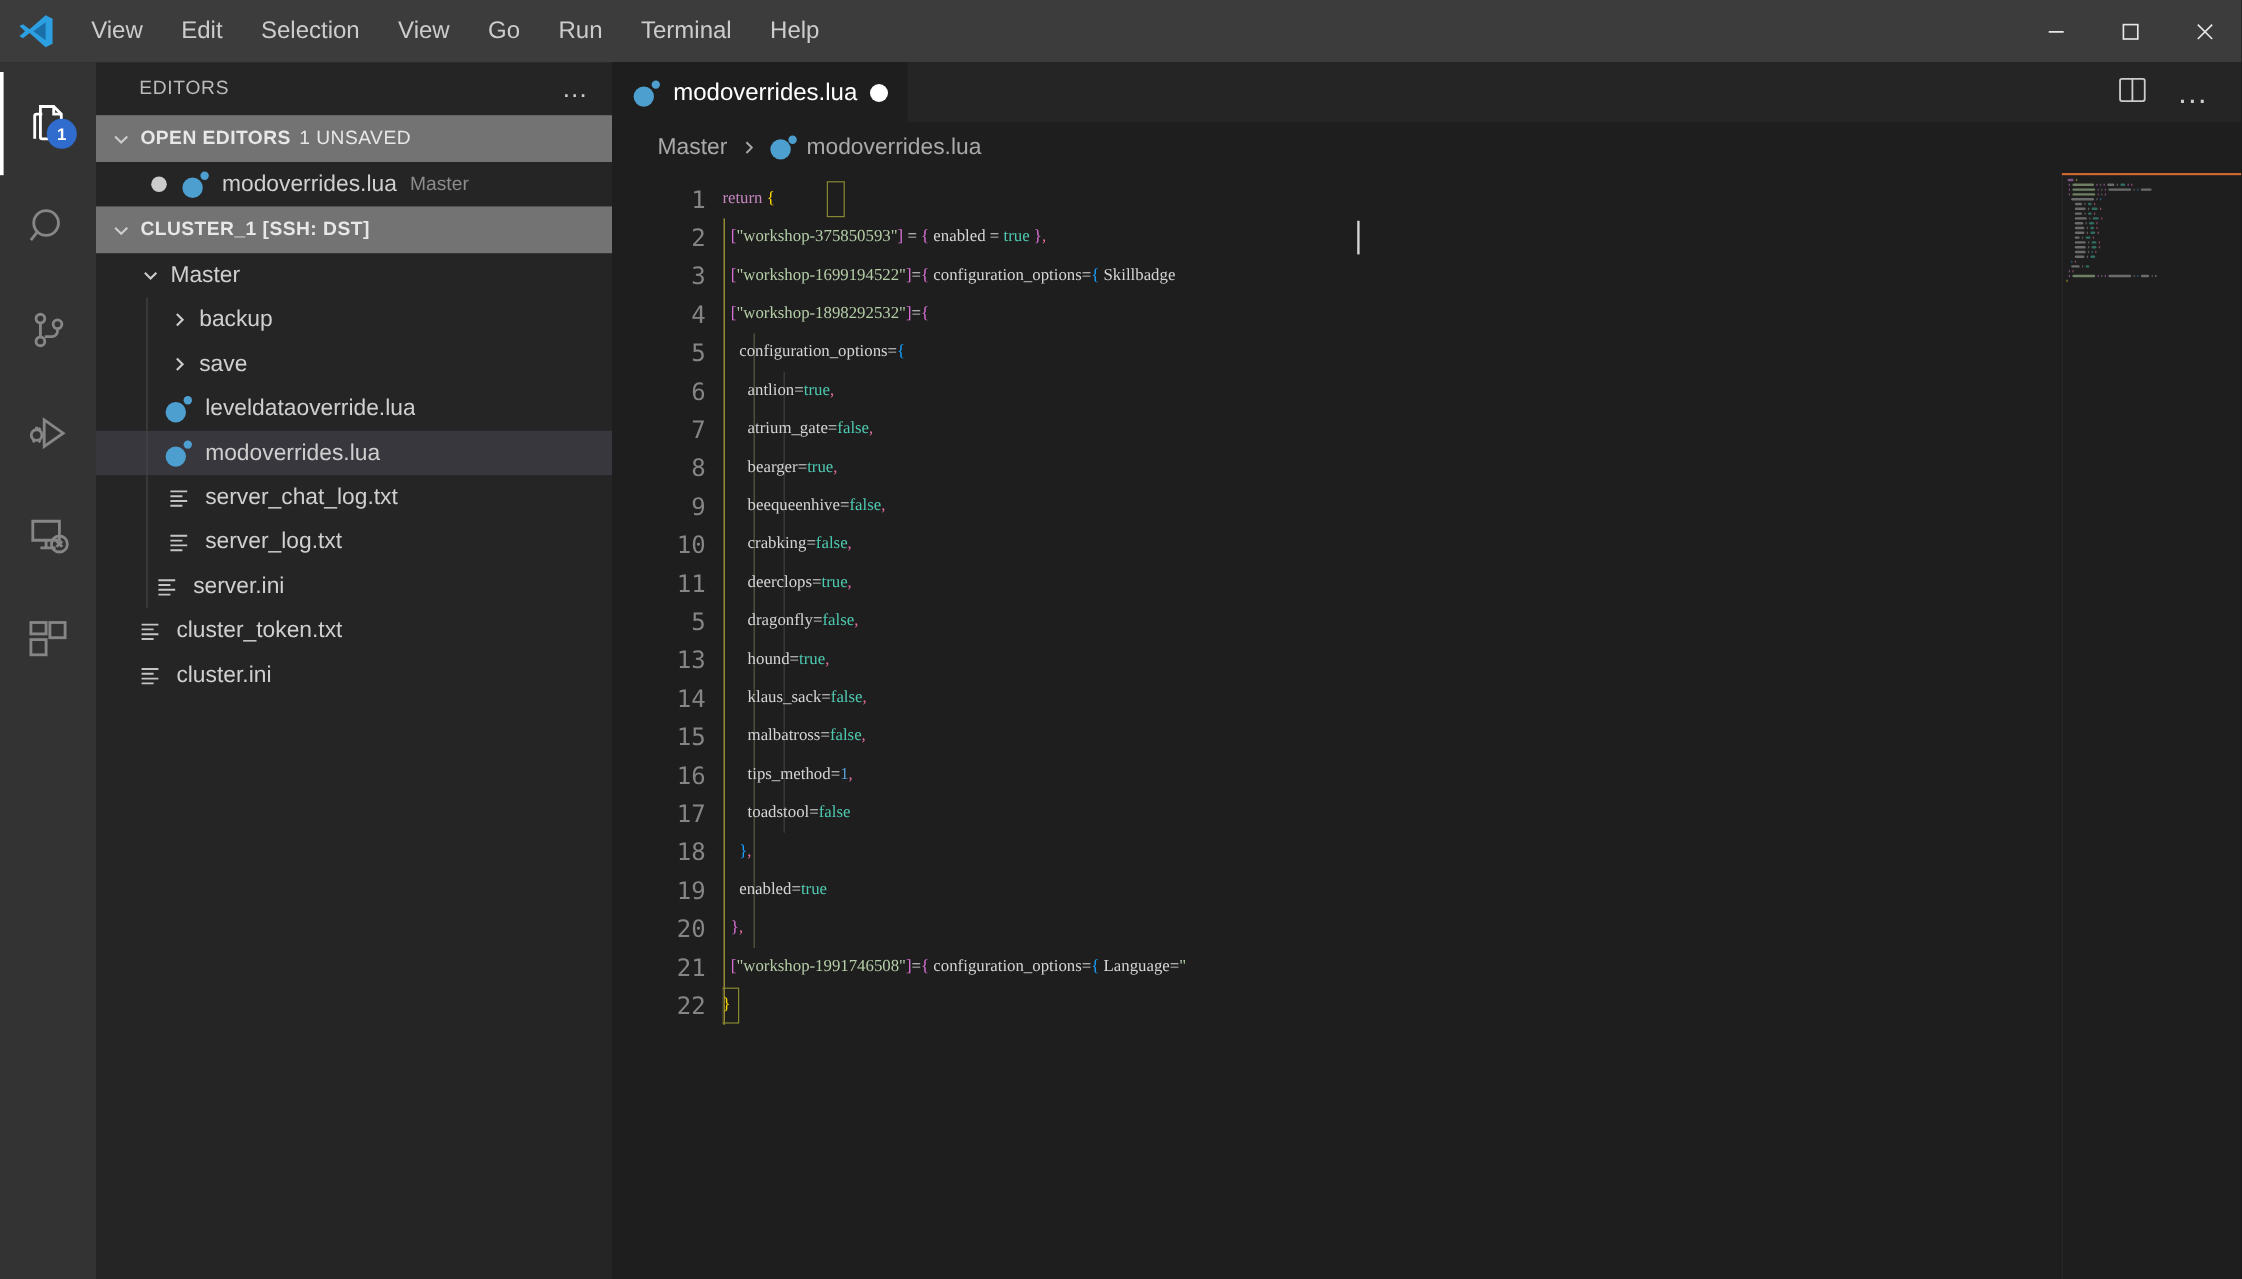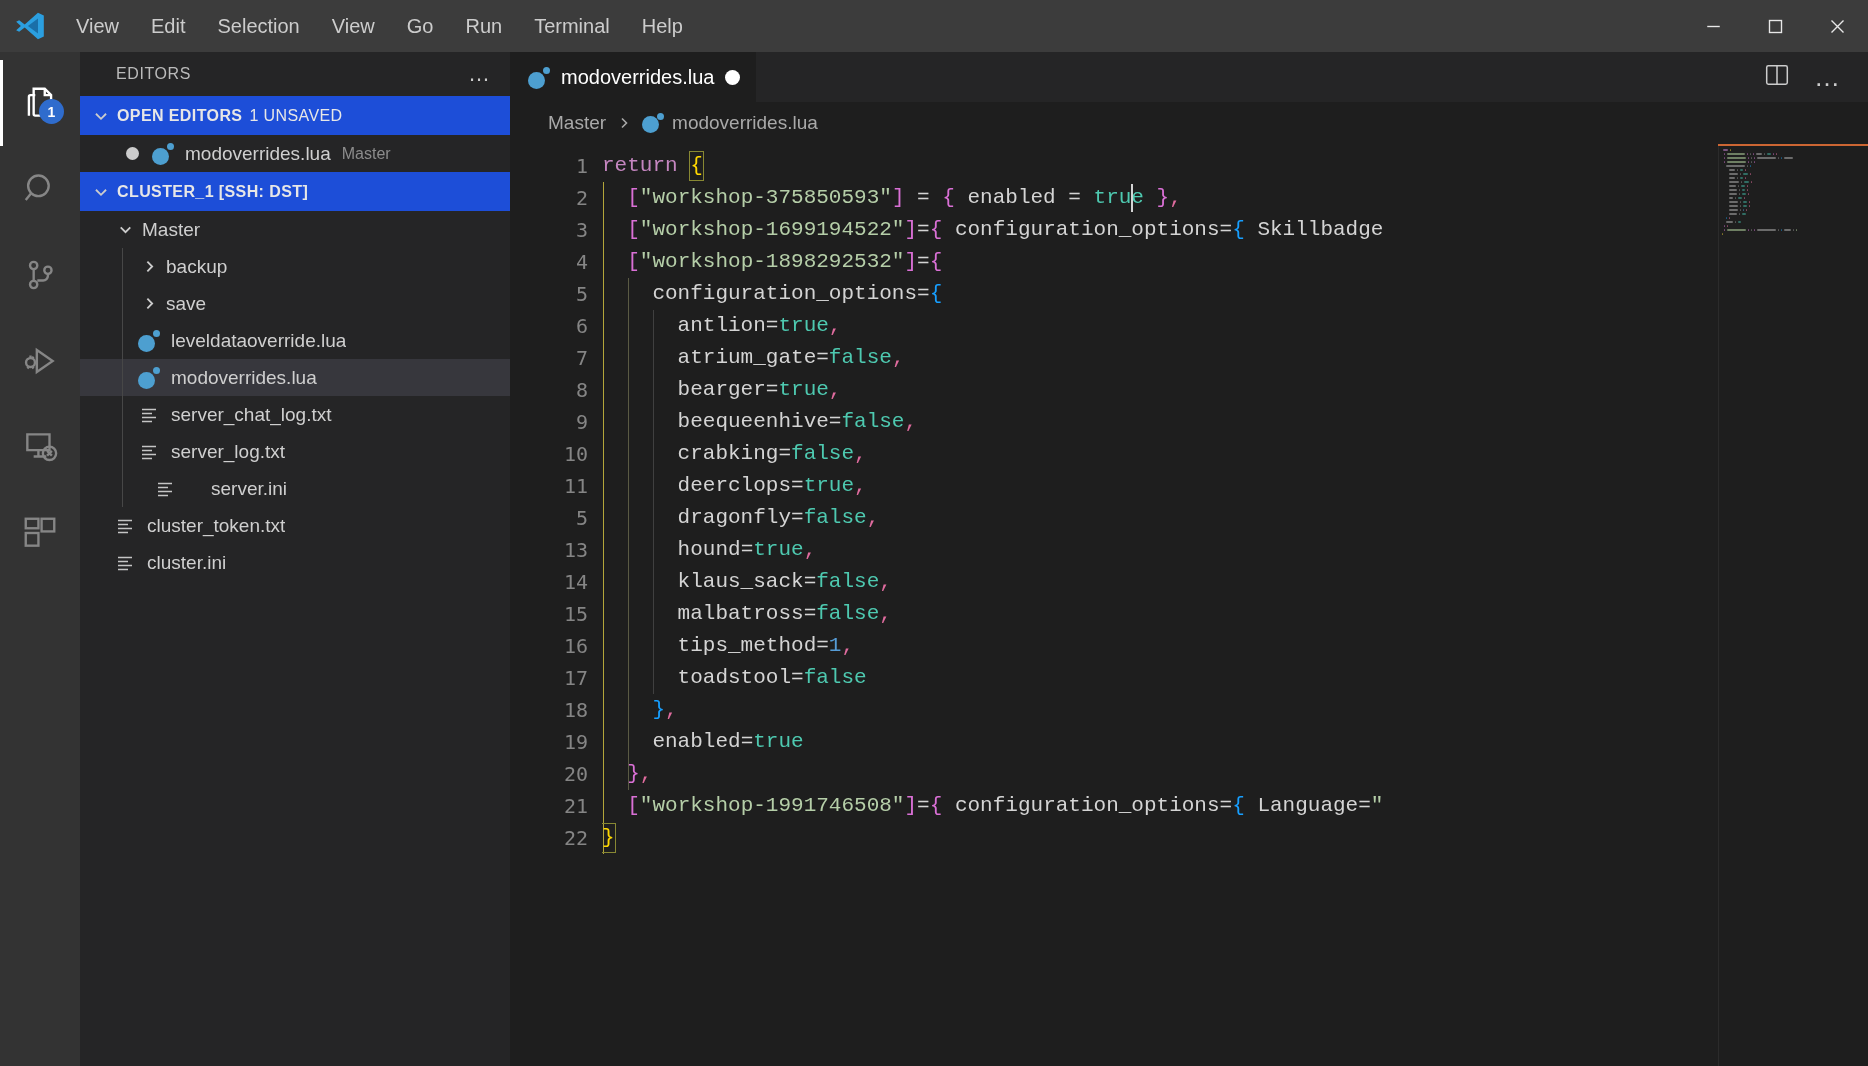--- a/index.html
+++ b/index.html
@@ -43,21 +43,21 @@
 
   
   .sidebar { width:430px; background:#252526; flex:0 0 430px; display:flex;
     flex-direction:column; }
   .sb-header { height:44px; display:flex; align-items:center;
     justify-content:space-between; padding:0 18px 0 36px; color:#bbbbbb;
     font-size:16px; letter-spacing:.6px; }
   .sb-dots { color:#cccccc; font-size:22px; letter-spacing:2px; line-height:10px; }
 
   .section-hdr { height:39px; display:flex; align-items:center; gap:7px;
-    padding-left:12px; background:#1d4ed8; color:#e7e7e7; font-size:16px;
+    padding-left:12px; background:#737373; color:#e7e7e7; font-size:16px;
     font-weight:bold; letter-spacing:.4px; }
   .chev { width:18px; height:18px; flex:0 0 18px; display:inline-block;
     position:relative; }
   .chev svg { width:18px; height:18px; stroke:#cccccc; stroke-width:1.6; fill:none; }
   .badge-unsaved { font-weight:normal; color:#e7e7e7; }
 
   .row { height:37px; display:flex; align-items:center; font-size:19px;
     color:#cfcfcf; white-space:nowrap; position:relative; }
   .row.selected { background:#37373d; }
   .row .label { overflow:hidden; text-overflow:ellipsis; }
@@ -98,22 +98,22 @@
   .breadcrumbs .sep svg { width:16px; height:16px; stroke:#a9a9a9; stroke-width:1.6;
     fill:none; display:block; }
   .bc-item { display:flex; align-items:center; gap:8px; }
   .bc-item .lua-icon { margin-right:0; }
 
   .code-area { flex:1; position:relative; overflow:hidden; display:flex; }
   .gutter { width:92px; flex:0 0 92px; text-align:right; padding-right:14px;
     color:#858585; font-family:"DejaVu Sans Mono", monospace; font-size:20px;
     padding-top:6px; }
   .gutter div { height:32px; line-height:32px; }
-  .code { flex:1; position:relative; padding-top:6px; font-family:Liberation Mono, monospace;
-    font-size:21px; white-space:pre; overflow:hidden; }
+  .code { flex:1; position:relative; padding-top:6px; font-family:Liberation Serif, serif;
+    font-size:14px; white-space:pre; overflow:hidden; }
   .cl { height:32px; line-height:32px; position:relative; }
   .cl .txt { position:relative; z-index:2; }
 
   
   .scope { position:absolute; width:1px; z-index:1; }
   .scope.y { background:#b3a53a; }
   .scope.g { background:#5a5a44; }
   .scope.d { background:#404040; }
 
   
@@ -313,21 +313,21 @@
             </svg></span>
           <span class="label">server_chat_log.txt</span>
         </div>
         <div class="row" style="padding-left: 58px;">
           <span class="indent-guide" style="left: 42px;"></span>
           <span class="txt-icon"><svg viewBox="0 0 22 22" fill="none">
               <path d="M4 5.5 h14 M4 9.5 h10 M4 13.5 h14 M4 17.5 h10"></path>
             </svg></span>
           <span class="label">server_log.txt</span>
         </div>
-        <div class="row" style="padding-left: 74px; gap: 24px;">
+        <div class="row" style="padding-left: 48px;">
           <span class="indent-guide" style="left: 42px;"></span>
           <span class="txt-icon"><svg viewBox="0 0 22 22" fill="none">
               <path d="M4 5.5 h14 M4 9.5 h10 M4 13.5 h14 M4 17.5 h10"></path>
             </svg></span>
           <span class="label">server.ini</span>
         </div>
         <div class="row" style="padding-left: 34px;">
           <span class="txt-icon"><svg viewBox="0 0 22 22" fill="none">
               <path d="M4 5.5 h14 M4 9.5 h10 M4 13.5 h14 M4 17.5 h10"></path>
             </svg></span>

